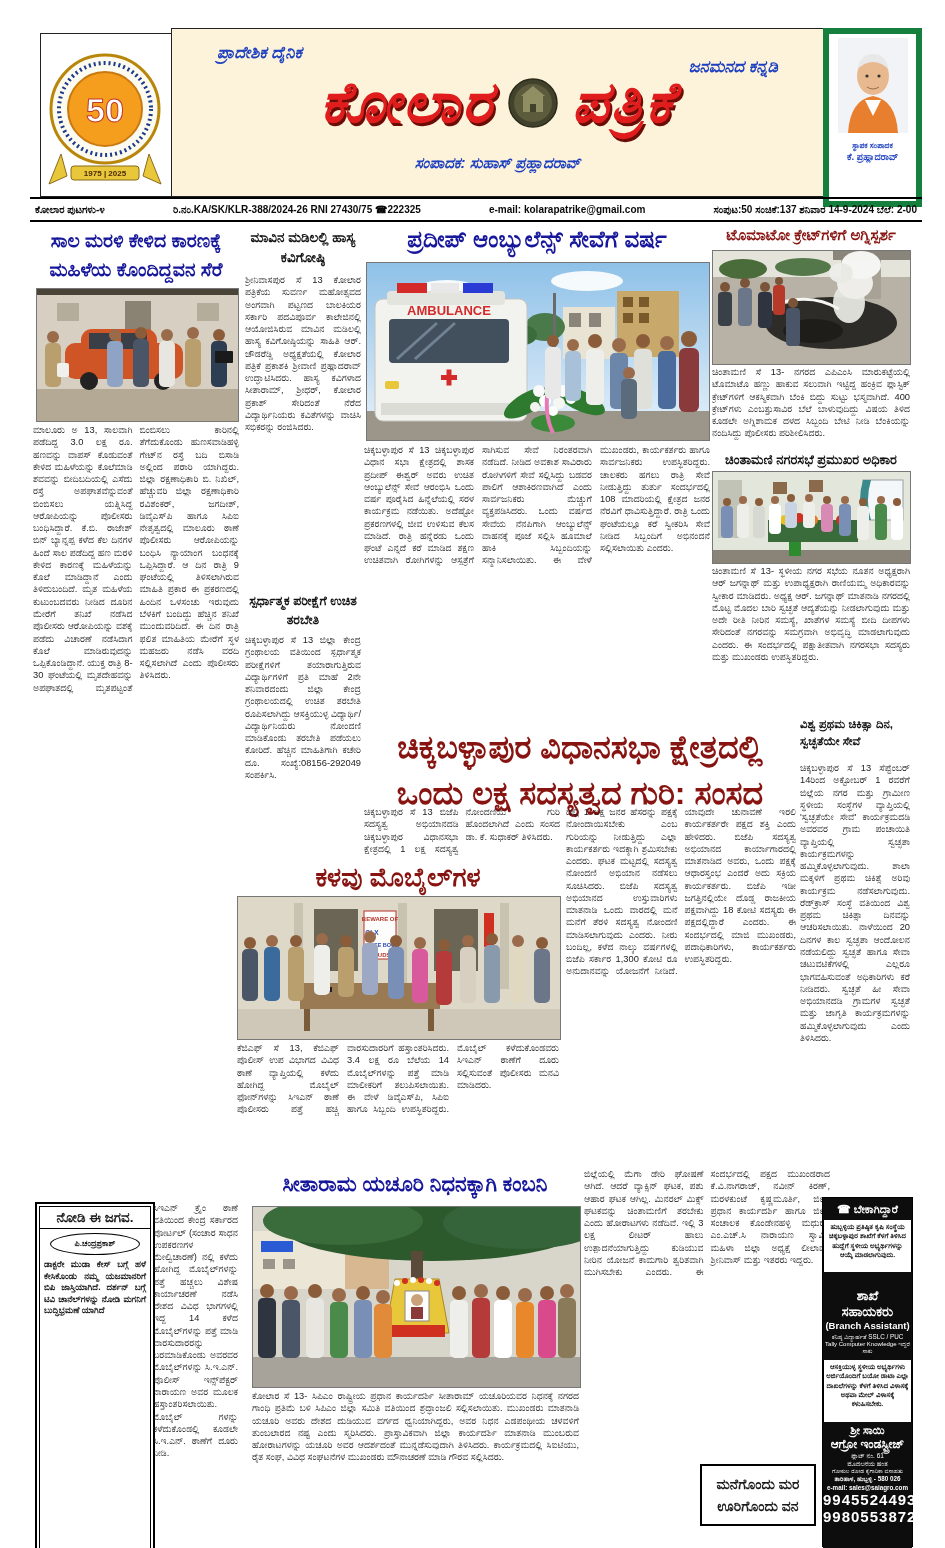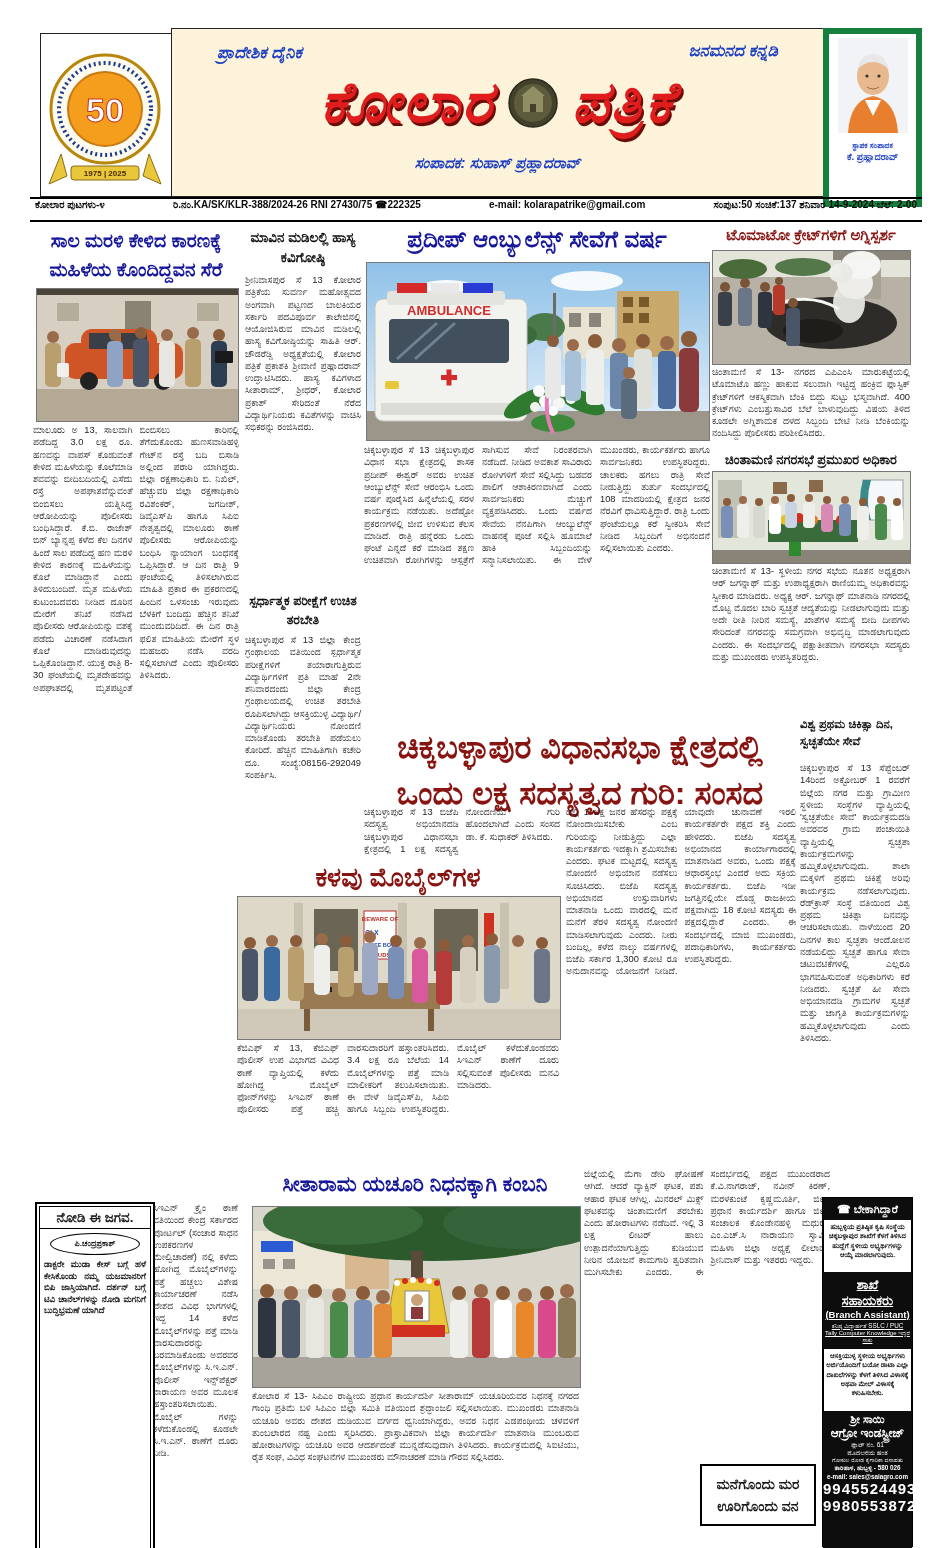--- a/index.html
+++ b/index.html
@@ -18,21 +18,21 @@
   .masthead{background:#fcf3da;border:1px solid #222;font-style:italic;}
   .tagline{color:#1d3fc0;font-weight:bold;font-size:16.5px;}
   .bigtitle{color:#e01c1c;font-weight:bold;font-size:57px;letter-spacing:2px;
             text-shadow:2px 3px 0 #6b0d06;}
   .editorline{color:#1d3fc0;font-weight:bold;font-size:15px;text-align:center;}
   .founderbox{border:6px solid #15803d;text-align:center;background:#fff;}
   .flabel{color:#1d3fc0;font-size:7.5px;font-weight:bold;margin-top:4px;}
   .fname{color:#1d3fc0;font-size:9.5px;font-weight:bold;}
   .logobox{border:1px solid #222;background:#fff;}
   .infoline{border-top:2px solid #000;border-bottom:2px solid #000;display:flex;
-            justify-content:space-between;font-weight:bold;
+            justify-content:space-between;align-items:center;font-weight:bold;
             font-size:10px;padding:0 5px;color:#0a0a0a;}
   .comicbox{border:2px solid #000;background:#fff;padding:2px;}
   .comicinner{border:1px solid #000;height:100%;box-sizing:border-box;text-align:center;}
   .comictitle{font-weight:bold;font-size:13.5px;padding:3px 0 2px;border-bottom:1px solid #000;}
   .comicoval{border:1.5px solid #000;border-radius:50%;width:88px;height:20px;margin:4px auto 2px;
              font-size:8px;font-weight:bold;line-height:20px;}
   .comicart{border:1px solid #000;margin:2px auto;width:96px;height:150px;background:#fdfdfb;}
   .comiccap{font-size:8.6px;font-weight:bold;text-align:justify;padding:2px 4px;line-height:1.35;}
   .treebox{border:2px solid #000;display:flex;flex-direction:column;justify-content:center;
            text-align:center;font-weight:bold;font-size:14px;line-height:1.6;background:#fff;}
@@ -53,21 +53,21 @@
       <circle cx="64" cy="75" r="46" fill="none" stroke="#1a3a8a" stroke-width="4" stroke-dasharray="2 3"></circle>
       <circle cx="64" cy="75" r="37" fill="#f59e1e" stroke="#c87a10" stroke-width="2"></circle>
       <text x="64" y="88" text-anchor="middle" font-size="34" font-weight="bold" fill="#ffffff" stroke="#c0392b" stroke-width="1">50</text>
       <rect x="30" y="132" width="68" height="14" rx="3" fill="#e8c83a" stroke="#8a6a1a"></rect>
       <text x="64" y="142" text-anchor="middle" font-size="8" font-weight="bold" fill="#4a2a0a">1975 | 2025</text>
     </svg>
   </div>
 
   <div class="abs masthead" style="left:171px;top:28px;width:651px;height:167px;">
     <div class="abs tagline" style="left:45px;top:14px;">ಪ್ರಾದೇಶಿಕ ದೈನಿಕ</div>
-    <div class="abs tagline" style="right:45px;top:12px;margin-left:9px;">ಜನಮನದ ಕನ್ನಡಿ</div>
+    <div class="abs tagline" style="right:45px;top:28px;margin-left:9px;">ಜನಮನದ ಕನ್ನಡಿ</div>
     <div class="abs" style="left:0;top:40px;width:100%;display:flex;justify-content:center;align-items:center;gap:14px;">
       <span class="bigtitle">ಕೋಲಾರ</span>
       <svg width="50" height="50" viewBox="0 0 50 50">
         <circle cx="25" cy="25" r="24" fill="#42422c" stroke="#2a2a1a" stroke-width="1.5"></circle>
         <circle cx="25" cy="25" r="19" fill="#5c5c3c"></circle>
         <rect x="15" y="18" width="20" height="16" fill="#8f8f63"></rect>
         <path d="M13 18 L25 8 L37 18 Z" fill="#8f8f63"></path>
         <rect x="22" y="26" width="6" height="8" fill="#42422c"></rect>
       </svg>
       <span class="bigtitle">ಪತ್ರಿಕೆ</span>
@@ -427,21 +427,21 @@
 
   <div class="abs h-black" style="left:800px;top:716px;width:110px;height:44px;font-size:11.5px;font-weight:bold;line-height:1.5;">ವಿಶ್ವ ಪ್ರಥಮ ಚಿಕಿತ್ಸಾ ದಿನ, ಸ್ವಚ್ಛತೆಯೇ ಸೇವೆ</div>
   <div class="abs bt" style="left:800px;top:762px;width:110px;height:430px;">ಚಿಕ್ಕಬಳ್ಳಾಪುರ ಸೆ 13 ಸೆಪ್ಟೆಂಬರ್ 14ರಿಂದ ಅಕ್ಟೋಬರ್ 1 ರವರೆಗೆ ಜಿಲ್ಲೆಯ ನಗರ ಮತ್ತು ಗ್ರಾಮೀಣ ಸ್ಥಳೀಯ ಸಂಸ್ಥೆಗಳ ವ್ಯಾಪ್ತಿಯಲ್ಲಿ 'ಸ್ವಚ್ಛತೆಯೇ ಸೇವೆ' ಕಾರ್ಯಕ್ರಮದಡಿ ಅವರವರ ಗ್ರಾಮ ಪಂಚಾಯಿತಿ ವ್ಯಾಪ್ತಿಯಲ್ಲಿ ಸ್ವಚ್ಛತಾ ಕಾರ್ಯಕ್ರಮಗಳನ್ನು ಹಮ್ಮಿಕೊಳ್ಳಲಾಗುವುದು. ಶಾಲಾ ಮಕ್ಕಳಿಗೆ ಪ್ರಥಮ ಚಿಕಿತ್ಸೆ ಅರಿವು ಕಾರ್ಯಕ್ರಮ ನಡೆಸಲಾಗುವುದು. ರೆಡ್‌ಕ್ರಾಸ್ ಸಂಸ್ಥೆ ವತಿಯಿಂದ ವಿಶ್ವ ಪ್ರಥಮ ಚಿಕಿತ್ಸಾ ದಿನವನ್ನು ಆಚರಿಸಲಾಯಿತು. ನಾಳೆಯಿಂದ 20 ದಿನಗಳ ಕಾಲ ಸ್ವಚ್ಛತಾ ಆಂದೋಲನ ನಡೆಯಲಿದ್ದು ಸ್ವಚ್ಛತೆ ಹಾಗೂ ಸೇವಾ ಚಟುವಟಿಕೆಗಳಲ್ಲಿ ಎಲ್ಲರೂ ಭಾಗವಹಿಸುವಂತೆ ಅಧಿಕಾರಿಗಳು ಕರೆ ನೀಡಿದರು. ಸ್ವಚ್ಛತೆ ಹೀ ಸೇವಾ ಅಭಿಯಾನದಡಿ ಗ್ರಾಮಗಳ ಸ್ವಚ್ಛತೆ ಮತ್ತು ಜಾಗೃತಿ ಕಾರ್ಯಕ್ರಮಗಳನ್ನು ಹಮ್ಮಿಕೊಳ್ಳಲಾಗುವುದು ಎಂದು ತಿಳಿಸಿದರು.</div>
 
   <div class="abs ad" style="left:822px;top:1197px;width:89px;height:348px;">
     <div class="adblack" style="height:22px;display:flex;align-items:center;justify-content:center;gap:3px;font-size:11px;font-weight:bold;">
       <span>☎</span>
       <span>ಬೇಕಾಗಿದ್ದಾರೆ</span>
     </div>
     <div class="adwhite" style="height:52px;font-size:6.9px;font-weight:bold;line-height:1.35;padding:2px 2px;box-sizing:border-box;">ಹುಬ್ಬಳ್ಳಿಯ ಪ್ರತಿಷ್ಠಿತ ಕೃಷಿ ಸಂಸ್ಥೆಯ ಚಿಕ್ಕಬಳ್ಳಾಪುರ ಶಾಖೆಗೆ ಕೆಳಗೆ ತಿಳಿಸಿದ ಹುದ್ದೆಗೆ ಸ್ಥಳೀಯ ಅಭ್ಯರ್ಥಿಗಳನ್ನು ಆಯ್ಕೆ ಮಾಡಲಾಗುವುದು.</div>
-    <div class="adblack" style="height:72px;padding-top:5px;text-decoration:underline;">
+    <div class="adblack" style="height:72px;padding-top:16px;">
       <div style="font-size:13px;font-weight:bold;">ಶಾಖೆ</div>
       <div style="font-size:13px;font-weight:bold;">ಸಹಾಯಕರು</div>
       <div style="font-size:9.5px;font-weight:bold;">(Branch Assistant)</div>
       <div style="font-size:6.3px;margin-top:2px;">ಕನಿಷ್ಠ ವಿದ್ಯಾರ್ಹತೆ SSLC / PUC</div>
       <div style="font-size:6px;">Tally Computer Knowledge ಇದ್ದರೆ ಸಾಕು</div>
     </div>
     <div class="adwhite" style="height:62px;font-size:6.9px;font-weight:bold;line-height:1.35;padding:2px 2px;box-sizing:border-box;">ಆಸಕ್ತಿಯುಳ್ಳ ಸ್ಥಳೀಯ ಅಭ್ಯರ್ಥಿಗಳು ಅರ್ಜಿಯೊಂದಿಗೆ ಬಯೋ ಡಾಟಾ ಎಲ್ಲಾ ದಾಖಲೆಗಳನ್ನು ಕೆಳಗೆ ತಿಳಿಸಿದ ವಿಳಾಸಕ್ಕೆ ಅಥವಾ ಮೇಲ್ ವಿಳಾಸಕ್ಕೆ ಕಳುಹಿಸಬೇಕು.</div>
     <div class="adblack" style="height:140px;padding-top:2px;">
       <div style="font-size:11px;font-weight:bold;">ಶ್ರೀ ಸಾಯಿ</div>
       <div style="font-size:12px;font-weight:bold;">ಆಗ್ರೋ ಇಂಡಸ್ಟ್ರೀಜ್</div>

